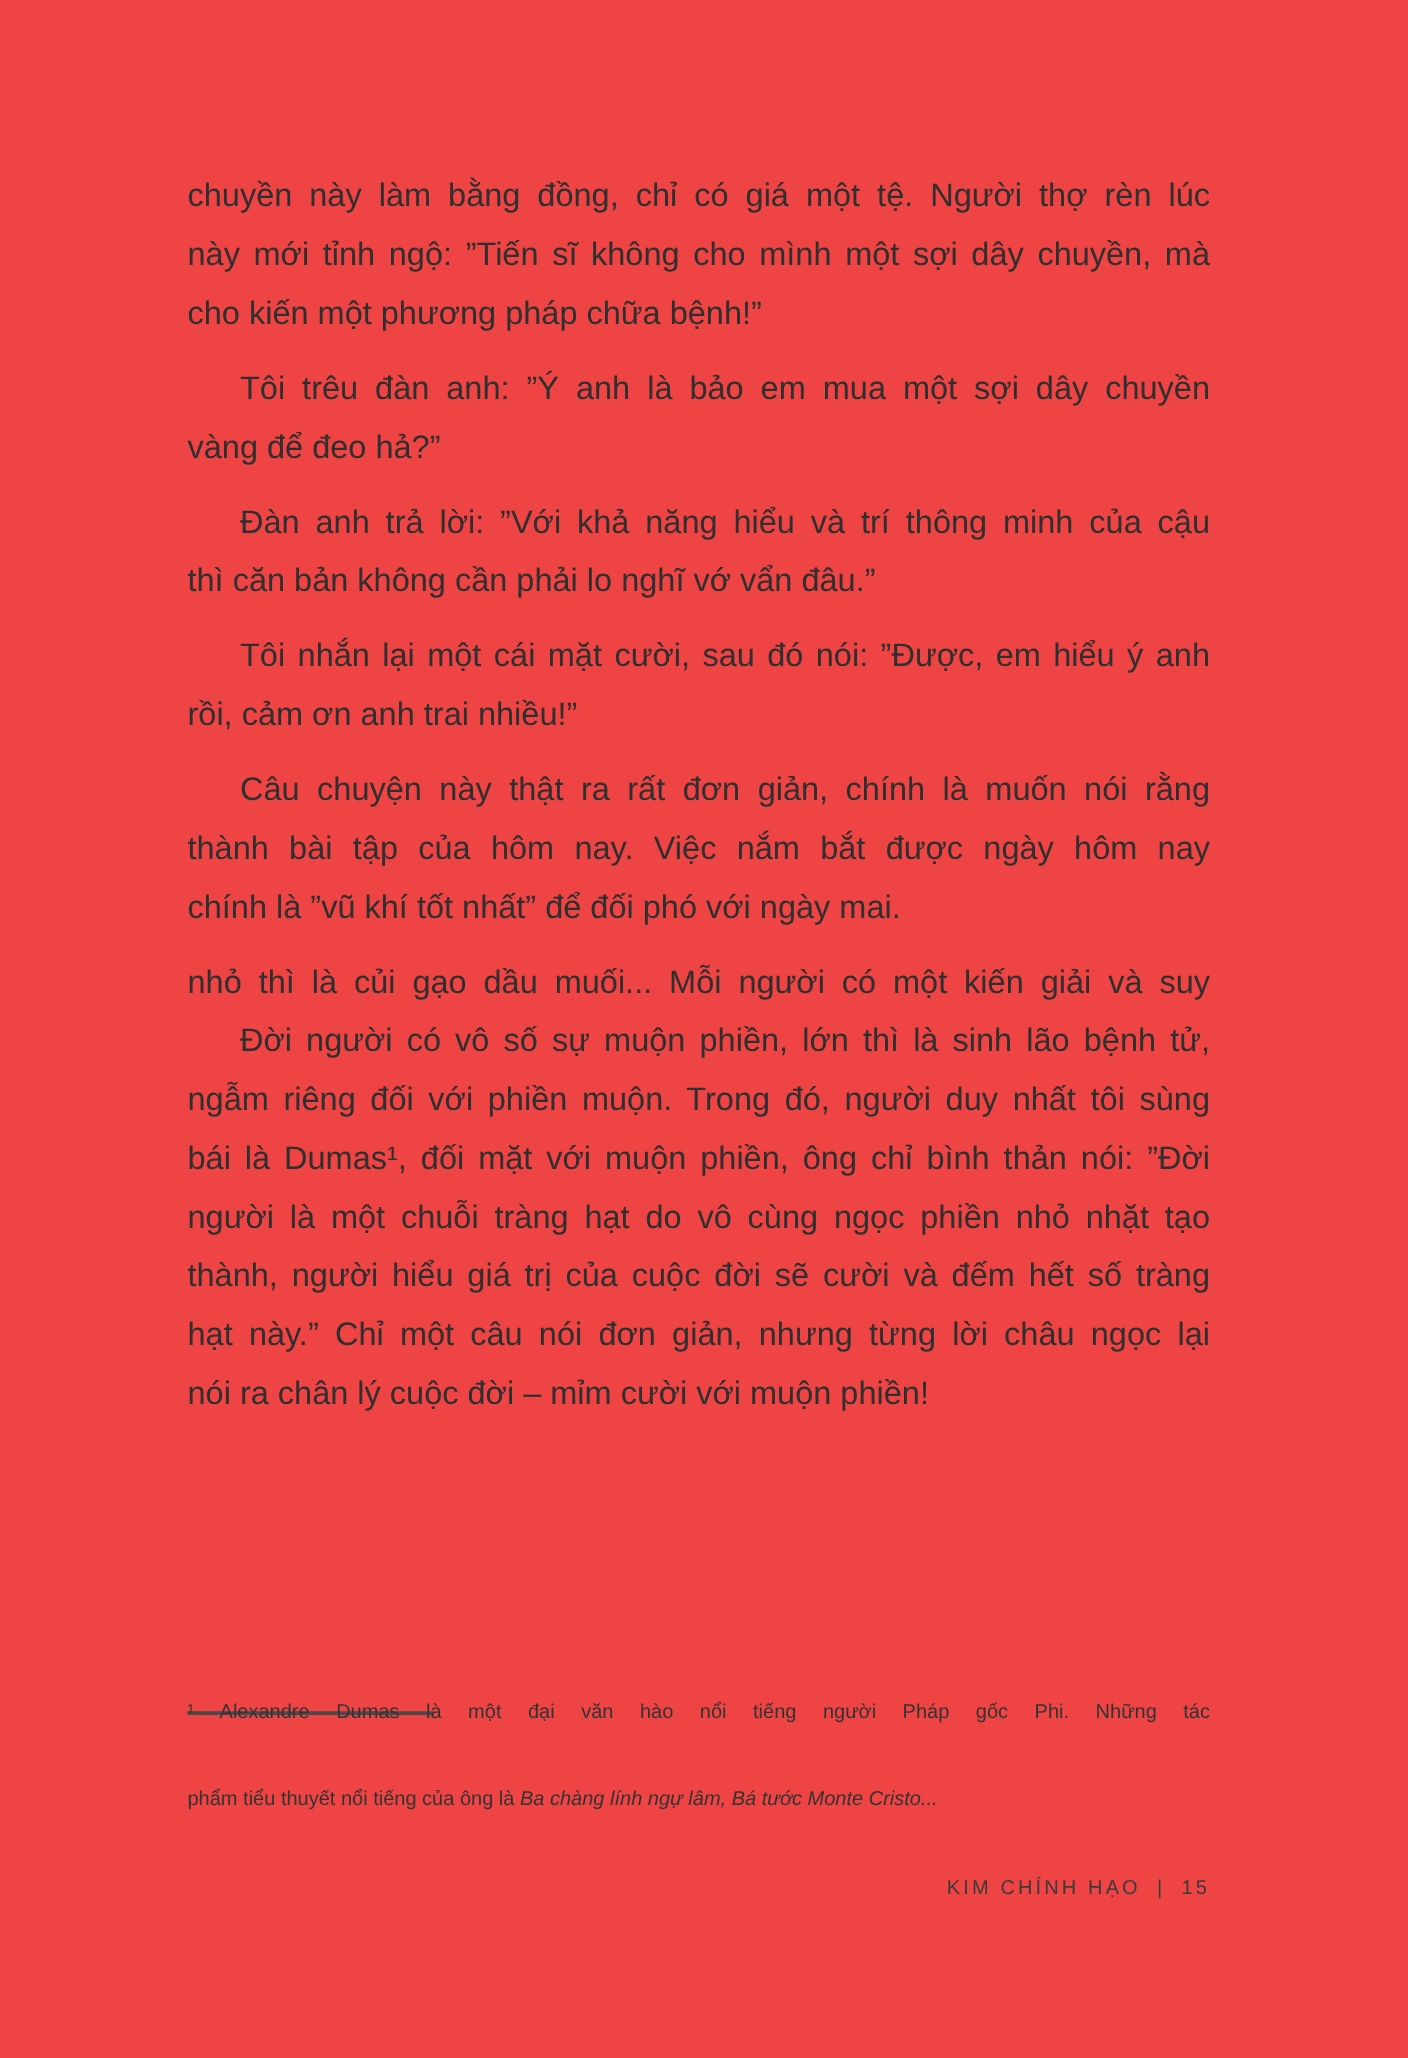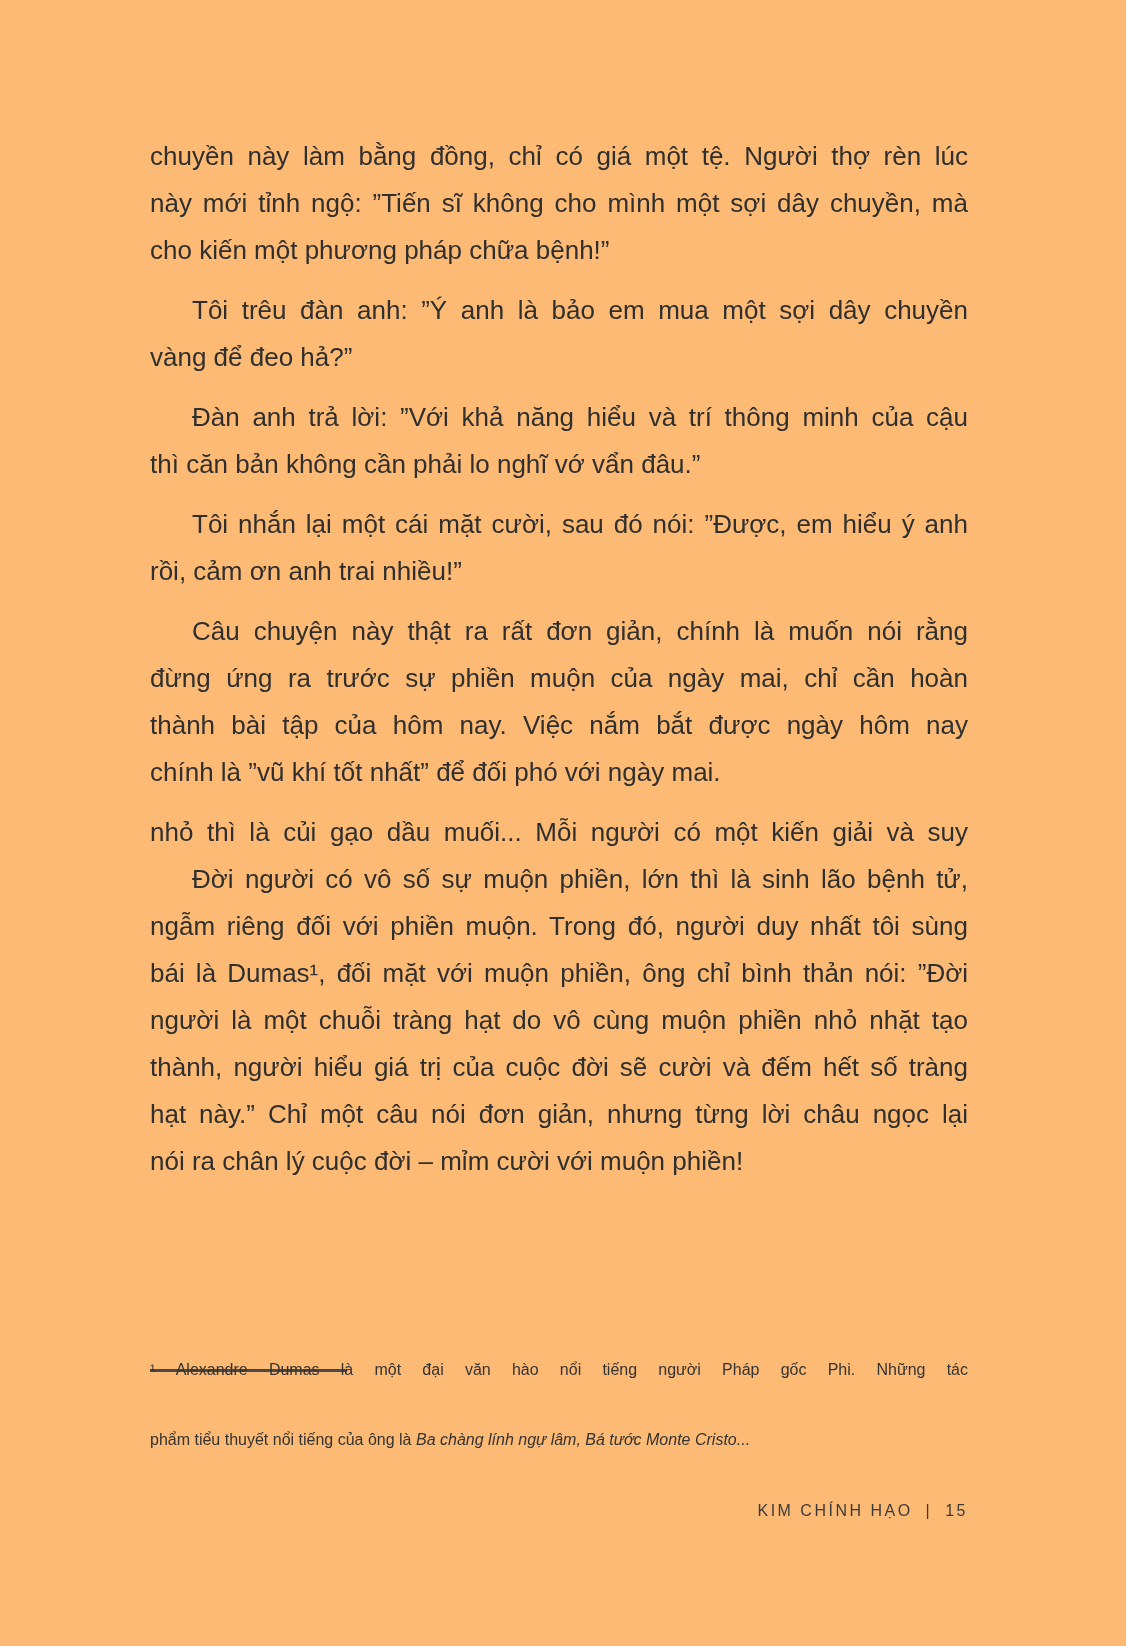--- a/index.html
+++ b/index.html
@@ -1,20 +1,20 @@
 <!DOCTYPE html>
 <html><head>
 <meta charset="utf-8">
 <style>
   html, body { margin: 0; padding: 0; background: #ffffff; }
   .page {
     position: relative;
     width: 1126px;
     height: 1646px;
-    background: #fdba74;
+    background: #ef4444;
     font-family: "Liberation Sans", sans-serif;
     color: #2f2f2f;
     overflow: hidden;
   }
   .body-text {
     position: absolute;
     left: 150px;
     top: 133px;
     width: 818px;
     font-size: 26px;
@@ -89,30 +89,29 @@
     <div class="para">
       <div class="line indent">Đàn anh trả lời: ”Với khả năng hiểu và trí thông minh của cậu</div>
       <div class="line last">thì căn bản không cần phải lo nghĩ vớ vẩn đâu.”</div>
     </div>
     <div class="para">
       <div class="line indent">Tôi nhắn lại một cái mặt cười, sau đó nói: ”Được, em hiểu ý anh</div>
       <div class="line last">rồi, cảm ơn anh trai nhiều!”</div>
     </div>
     <div class="para">
       <div class="line indent">Câu chuyện này thật ra rất đơn giản, chính là muốn nói rằng</div>
-      <div class="line">đừng ứng ra trước sự phiền muộn của ngày mai, chỉ cần hoàn</div>
       <div class="line">thành bài tập của hôm nay. Việc nắm bắt được ngày hôm nay</div>
       <div class="line last">chính là ”vũ khí tốt nhất” để đối phó với ngày mai.</div>
     </div>
     <div class="para">
       <div class="line">nhỏ thì là củi gạo dầu muối... Mỗi người có một kiến giải và suy</div>
       <div class="line indent">Đời người có vô số sự muộn phiền, lớn thì là sinh lão bệnh tử,</div>
       <div class="line">ngẫm riêng đối với phiền muộn. Trong đó, người duy nhất tôi sùng</div>
       <div class="line">bái là Dumas¹, đối mặt với muộn phiền, ông chỉ bình thản nói: ”Đời</div>
-      <div class="line">người là một chuỗi tràng hạt do vô cùng muộn phiền nhỏ nhặt tạo</div>
+      <div class="line">người là một chuỗi tràng hạt do vô cùng ngọc phiền nhỏ nhặt tạo</div>
       <div class="line">thành, người hiểu giá trị của cuộc đời sẽ cười và đếm hết số tràng</div>
       <div class="line">hạt này.” Chỉ một câu nói đơn giản, nhưng từng lời châu ngọc lại</div>
       <div class="line last">nói ra chân lý cuộc đời – mỉm cười với muộn phiền!</div>
     </div>
   </main>
 
   <div class="footnote-rule"></div>
 
   <div class="footnote">
     <div class="fn-line">¹ Alexandre Dumas là một đại văn hào nổi tiếng người Pháp gốc Phi. Những tác</div>

